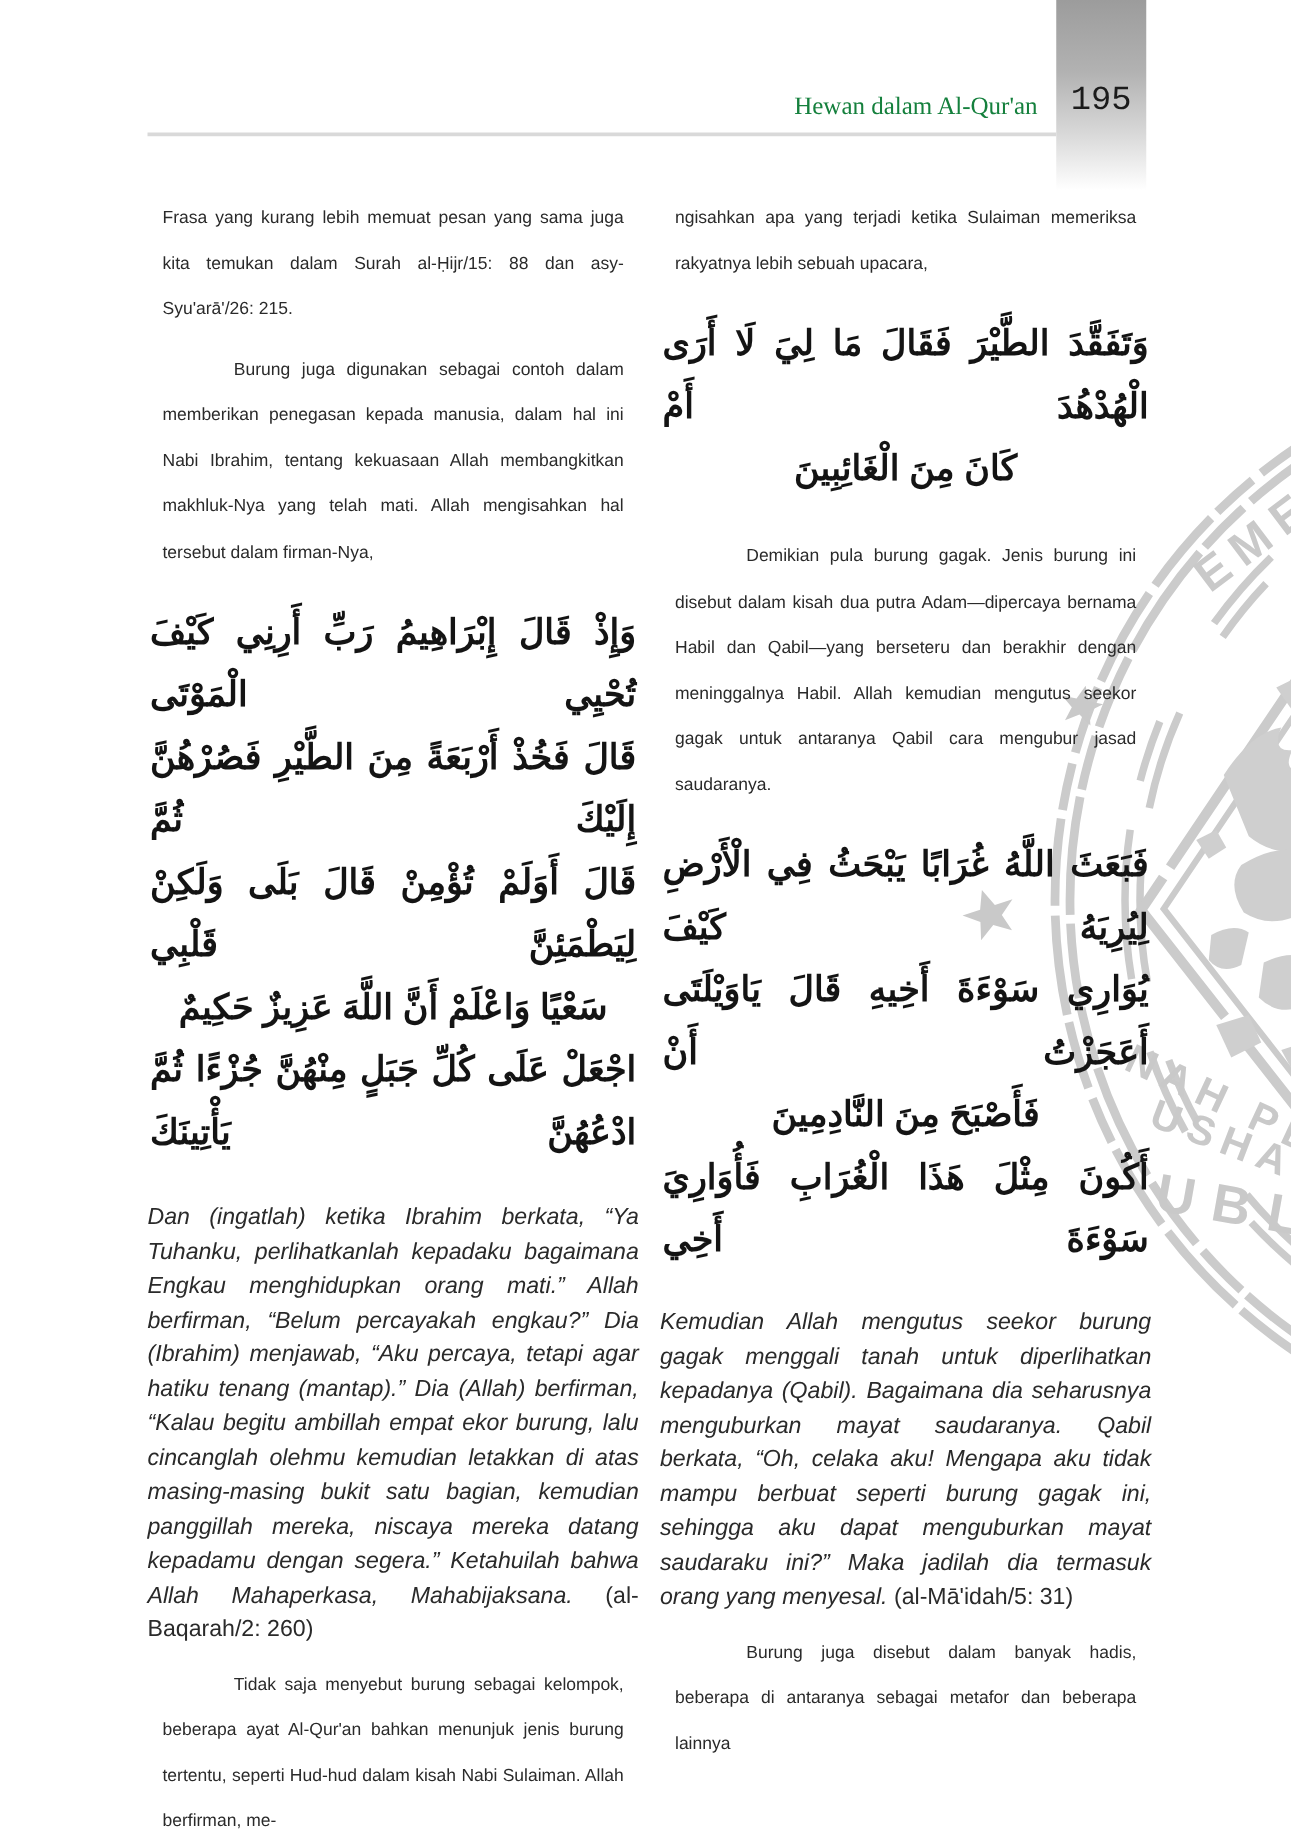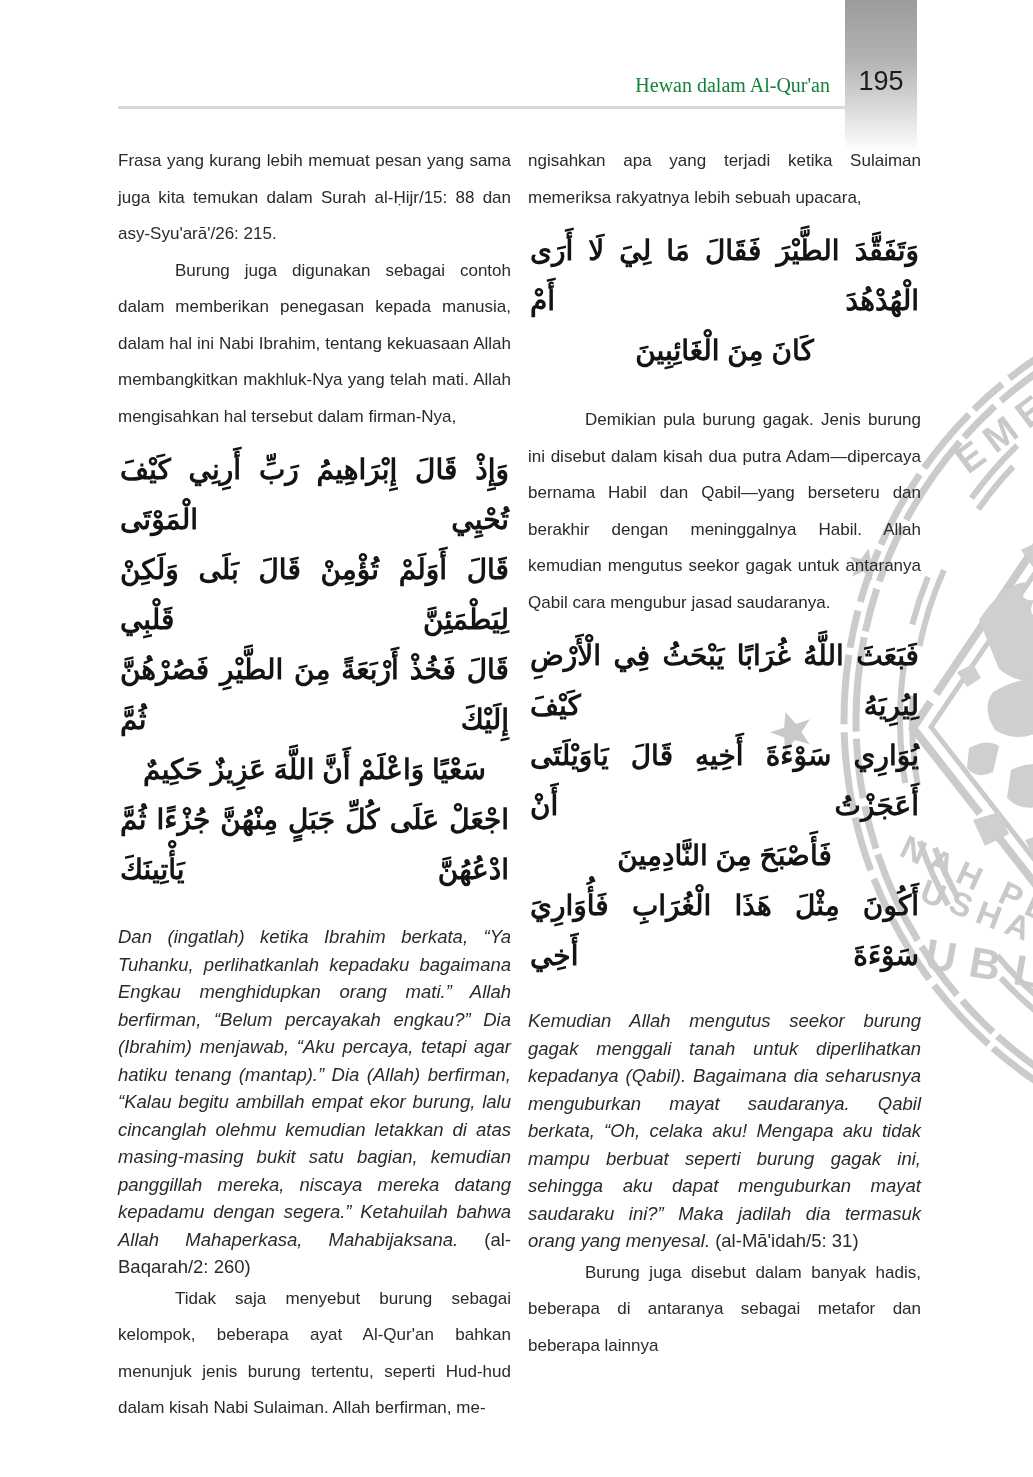--- a/index.html
+++ b/index.html
@@ -6,29 +6,29 @@
   #page{position:relative;width:1033px;height:1477px;background:#ffffff;overflow:hidden;
         font-family:"Liberation Sans","DejaVu Sans",sans-serif;color:#2a2a2a;}
 
   
   .hdr-title{position:absolute;left:118px;top:74px;width:712px;text-align:right;
              font-family:"Liberation Serif","DejaVu Serif",serif;font-size:20px;color:#15803d;}
   .hdr-rule{position:absolute;left:118px;top:106px;width:727px;height:3px;background:#d9d9d9;}
   .pg-tab{position:absolute;left:845px;top:0;width:72px;height:152px;
           background:linear-gradient(to bottom,#9c9c9c 0%,#b2b2b2 38%,#d8d8d8 70%,#ffffff 100%);
           text-align:center;}
-  .pg-num{display:block;padding-top:66px;font-family:Liberation Sans, sans-serif;
+  .pg-num{display:block;padding-top:66px;font-family:Liberation Mono, monospace;
           font-size:27px;color:#1b1b1b;}
 
   
   .col{position:absolute;top:143px;width:393px;}
   .col-left{left:118px;}
   .col-right{left:528px;}
 
-  p.body{margin:0;font-size:17px;line-height:36.5px;text-align:justify;}
+  p.body{margin:12px;font-size:14px;line-height:36.5px;text-align:justify;}
   p.ind{text-indent:57px;}
   .mb-a{margin-bottom:9px;}  .mb-b{margin-bottom:18px;}  .mb-c{margin-bottom:14px;}
   .mb-d{margin-bottom:24px;} .mb-e{margin-bottom:12px;}
 
   .verse{direction:rtl;font-family:Liberation Sans, sans-serif;font-weight:bold;color:#141414;
          font-size:28px;line-height:50px;padding:10px 2px 14px 2px;}
   .v-line{text-align:justify;text-align-last:justify;}
   .v-line.v-last{text-align:center;text-align-last:center;}
 
   .trans{margin:0;font-size:18.5px;line-height:27.5px;text-align:justify;}
@@ -82,22 +82,22 @@
   <div class="pg-tab">
     <span class="pg-num">195</span>
   </div>
 
   <div class="col col-left">
     <p class="body mb-a">Frasa yang kurang lebih memuat pesan yang sama juga kita temukan dalam Surah al-Ḥijr/15: 88 dan asy-Syu'arā'/26: 215.</p>
     <p class="body ind mb-b">Burung juga digunakan sebagai contoh dalam memberikan penegasan kepada manusia, dalam hal ini Nabi Ibrahim, tentang kekuasaan Allah membangkitkan makhluk-Nya yang telah mati. Allah mengisahkan hal tersebut dalam firman-Nya,</p>
 
     <div class="verse mb-c">
       <div class="v-line">وَإِذْ قَالَ إِبْرَاهِيمُ رَبِّ أَرِنِي كَيْفَ تُحْيِي الْمَوْتَى</div>
+      <div class="v-line">قَالَ فَخُذْ أَرْبَعَةً مِنَ الطَّيْرِ فَصُرْهُنَّ إِلَيْكَ ثُمَّ</div>
       <div class="v-line">قَالَ أَوَلَمْ تُؤْمِنْ قَالَ بَلَى وَلَكِنْ لِيَطْمَئِنَّ قَلْبِي</div>
-      <div class="v-line">قَالَ فَخُذْ أَرْبَعَةً مِنَ الطَّيْرِ فَصُرْهُنَّ إِلَيْكَ ثُمَّ</div>
       <div class="v-line v-last">سَعْيًا وَاعْلَمْ أَنَّ اللَّهَ عَزِيزٌ حَكِيمٌ</div>
       <div class="v-line">اجْعَلْ عَلَى كُلِّ جَبَلٍ مِنْهُنَّ جُزْءًا ثُمَّ ادْعُهُنَّ يَأْتِينَكَ</div>
     </div>
 
     <p class="trans mb-d">
       <span class="it">Dan (ingatlah) ketika Ibrahim berkata, “Ya Tuhanku, perlihatkanlah kepadaku bagaimana Engkau menghidupkan orang mati.” Allah berfirman, “Belum percayakah engkau?” Dia (Ibrahim) menjawab, “Aku percaya, tetapi agar hatiku tenang (mantap).” Dia (Allah) berfirman, “Kalau begitu ambillah empat ekor burung, lalu cincanglah olehmu kemudian letakkan di atas masing-masing bukit satu bagian, kemudian panggillah mereka, niscaya mereka datang kepadamu dengan segera.” Ketahuilah bahwa Allah Mahaperkasa, Mahabijaksana.</span>
       <span class="ref">(al-Baqarah/2: 260)</span>
     </p>
 
     <p class="body ind">Tidak saja menyebut burung sebagai kelompok, beberapa ayat Al-Qur'an bahkan menunjuk jenis burung tertentu, seperti Hud-hud dalam kisah Nabi Sulaiman. Allah berfirman, me-</p>

